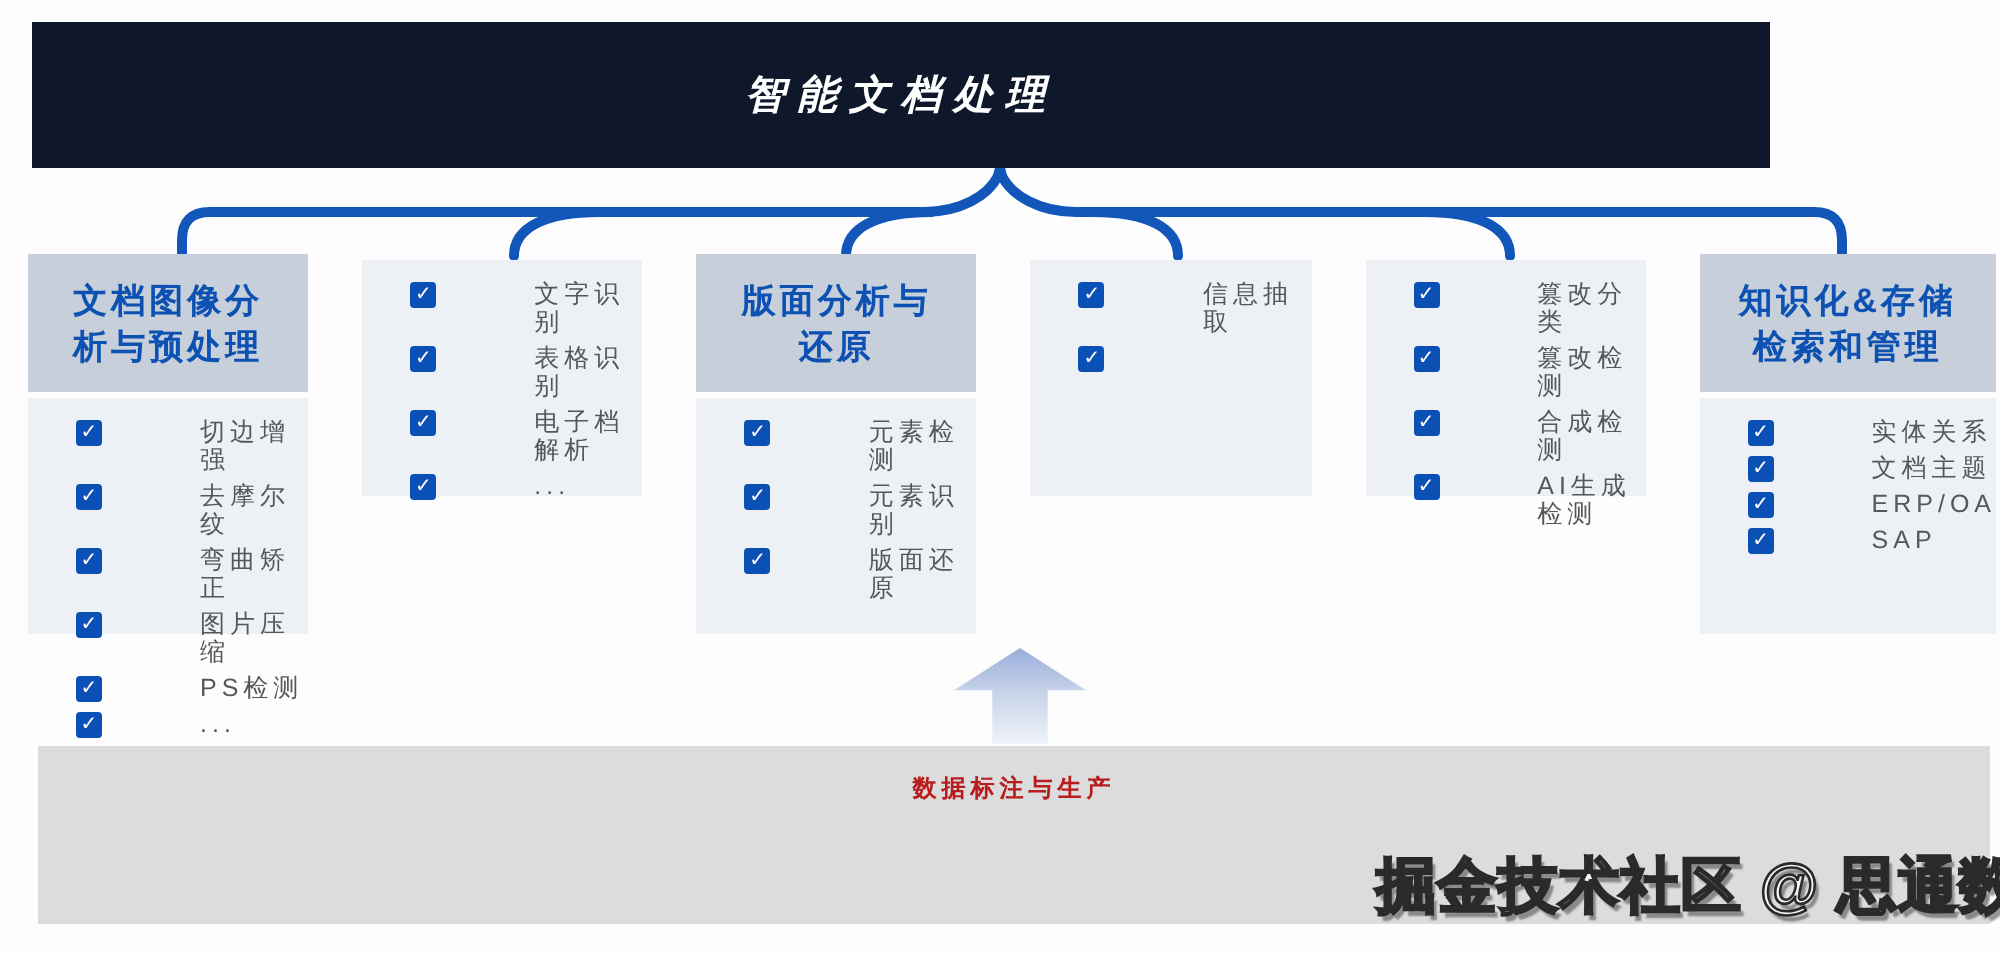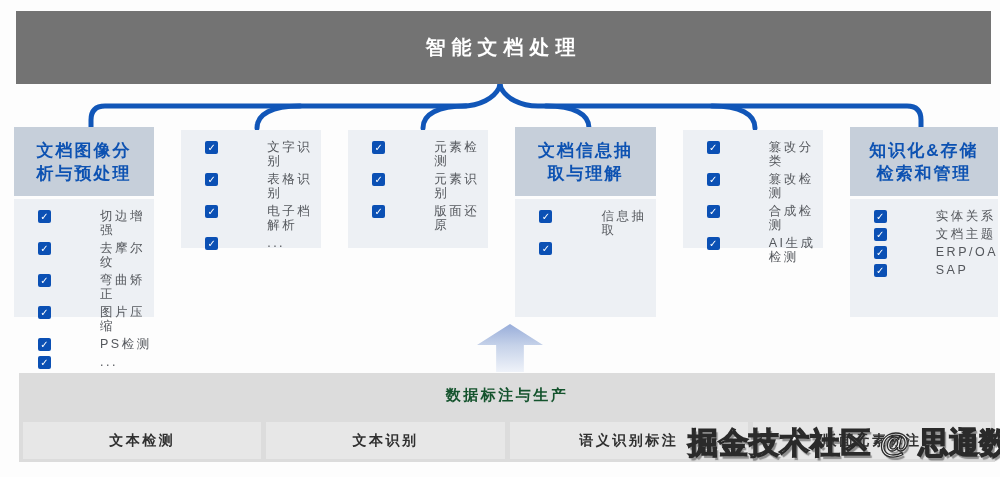--- a/index.html
+++ b/index.html
@@ -3,22 +3,22 @@
 <meta charset="utf-8">
 <style>
   html,body{margin:0;padding:0;background:#ffffff;}
   .stage{
     position:relative;width:1000px;height:477px;overflow:hidden;
     background:#fdfdfd;
     font-family:"Liberation Sans","DejaVu Sans",sans-serif;
   }
   
   .banner{
-    position:absolute;left:16px;top:11px;width:975px;height:73px;
-    background:#737373;display:flex;align-items:center;justify-content:center;
+    position:absolute;left:16px;top:11px;width:869px;height:73px;
+    background:#0f172a;display:flex;align-items:center;justify-content:center;font-style:italic;
   }
   .banner-title{
     color:#ffffff;font-size:20px;font-weight:600;letter-spacing:6px;
   }
   
   .brace{position:absolute;left:0;top:84px;width:1000px;height:46px;}
   
   .cols{
     position:absolute;left:14px;top:127px;width:984px;height:190px;
     display:flex;gap:27px;
@@ -54,21 +54,21 @@
     clip-path:polygon(50% 0,100% 44%,71% 44%,71% 100%,29% 100%,29% 44%,0 44%);
     opacity:.95;
   }
   
   .bottom{
     position:absolute;left:19px;top:373px;width:976px;height:89px;
     background:#dcdcdc;
   }
   .bottom-title{
     padding-top:13px;text-align:center;
-    color:#14532d;font-size:15px;font-weight:bold;letter-spacing:2.5px;
+    color:#b91c1c;font-size:12px;font-weight:bold;letter-spacing:2.5px;
   }
   .bottom-items{
     position:absolute;left:4px;right:4px;bottom:3px;height:37px;
     display:flex;gap:5px;
   }
   .bottom-item{
     flex:1;background:#e7e7e7;display:flex;align-items:center;justify-content:center;
     color:#2f2f2f;font-size:14px;font-weight:600;letter-spacing:2.5px;
   }
   
@@ -148,41 +148,41 @@
           <span class="item-label">电子档解析</span>
         </div>
         <div class="item-row">
           <span class="cb">✓</span>
           <span class="item-label">...</span>
         </div>
       </div>
     </div>
 
     <div class="col">
+      <div class="col-header">
+        <span class="col-title">版面分析与
+还原</span>
+      </div>
       <div class="col-body">
         <div class="item-row">
           <span class="cb">✓</span>
           <span class="item-label">元素检测</span>
         </div>
         <div class="item-row">
           <span class="cb">✓</span>
           <span class="item-label">元素识别</span>
         </div>
         <div class="item-row">
           <span class="cb">✓</span>
           <span class="item-label">版面还原</span>
         </div>
       </div>
     </div>
 
     <div class="col">
-      <div class="col-header">
-        <span class="col-title">文档信息抽
-取与理解</span>
-      </div>
       <div class="col-body">
         <div class="item-row">
           <span class="cb">✓</span>
           <span class="item-label">信息抽取</span>
         </div>
         <div class="item-row">
           <span class="cb">✓</span>
         </div>
       </div>
     </div>
@@ -232,23 +232,17 @@
         </div>
       </div>
     </div>
 
   </div>
 
   <div class="up-arrow"></div>
 
   <div class="bottom">
     <div class="bottom-title">数据标注与生产</div>
-    <div class="bottom-items">
-      <div class="bottom-item">文本检测</div>
-      <div class="bottom-item">文本识别</div>
-      <div class="bottom-item">语义识别标注</div>
-      <div class="bottom-item">版面元素标注</div>
-    </div>
   </div>
 
   <div class="watermark">掘金技术社区 @ 思通数科</div>
 
 </div>
 
 </body></html>

